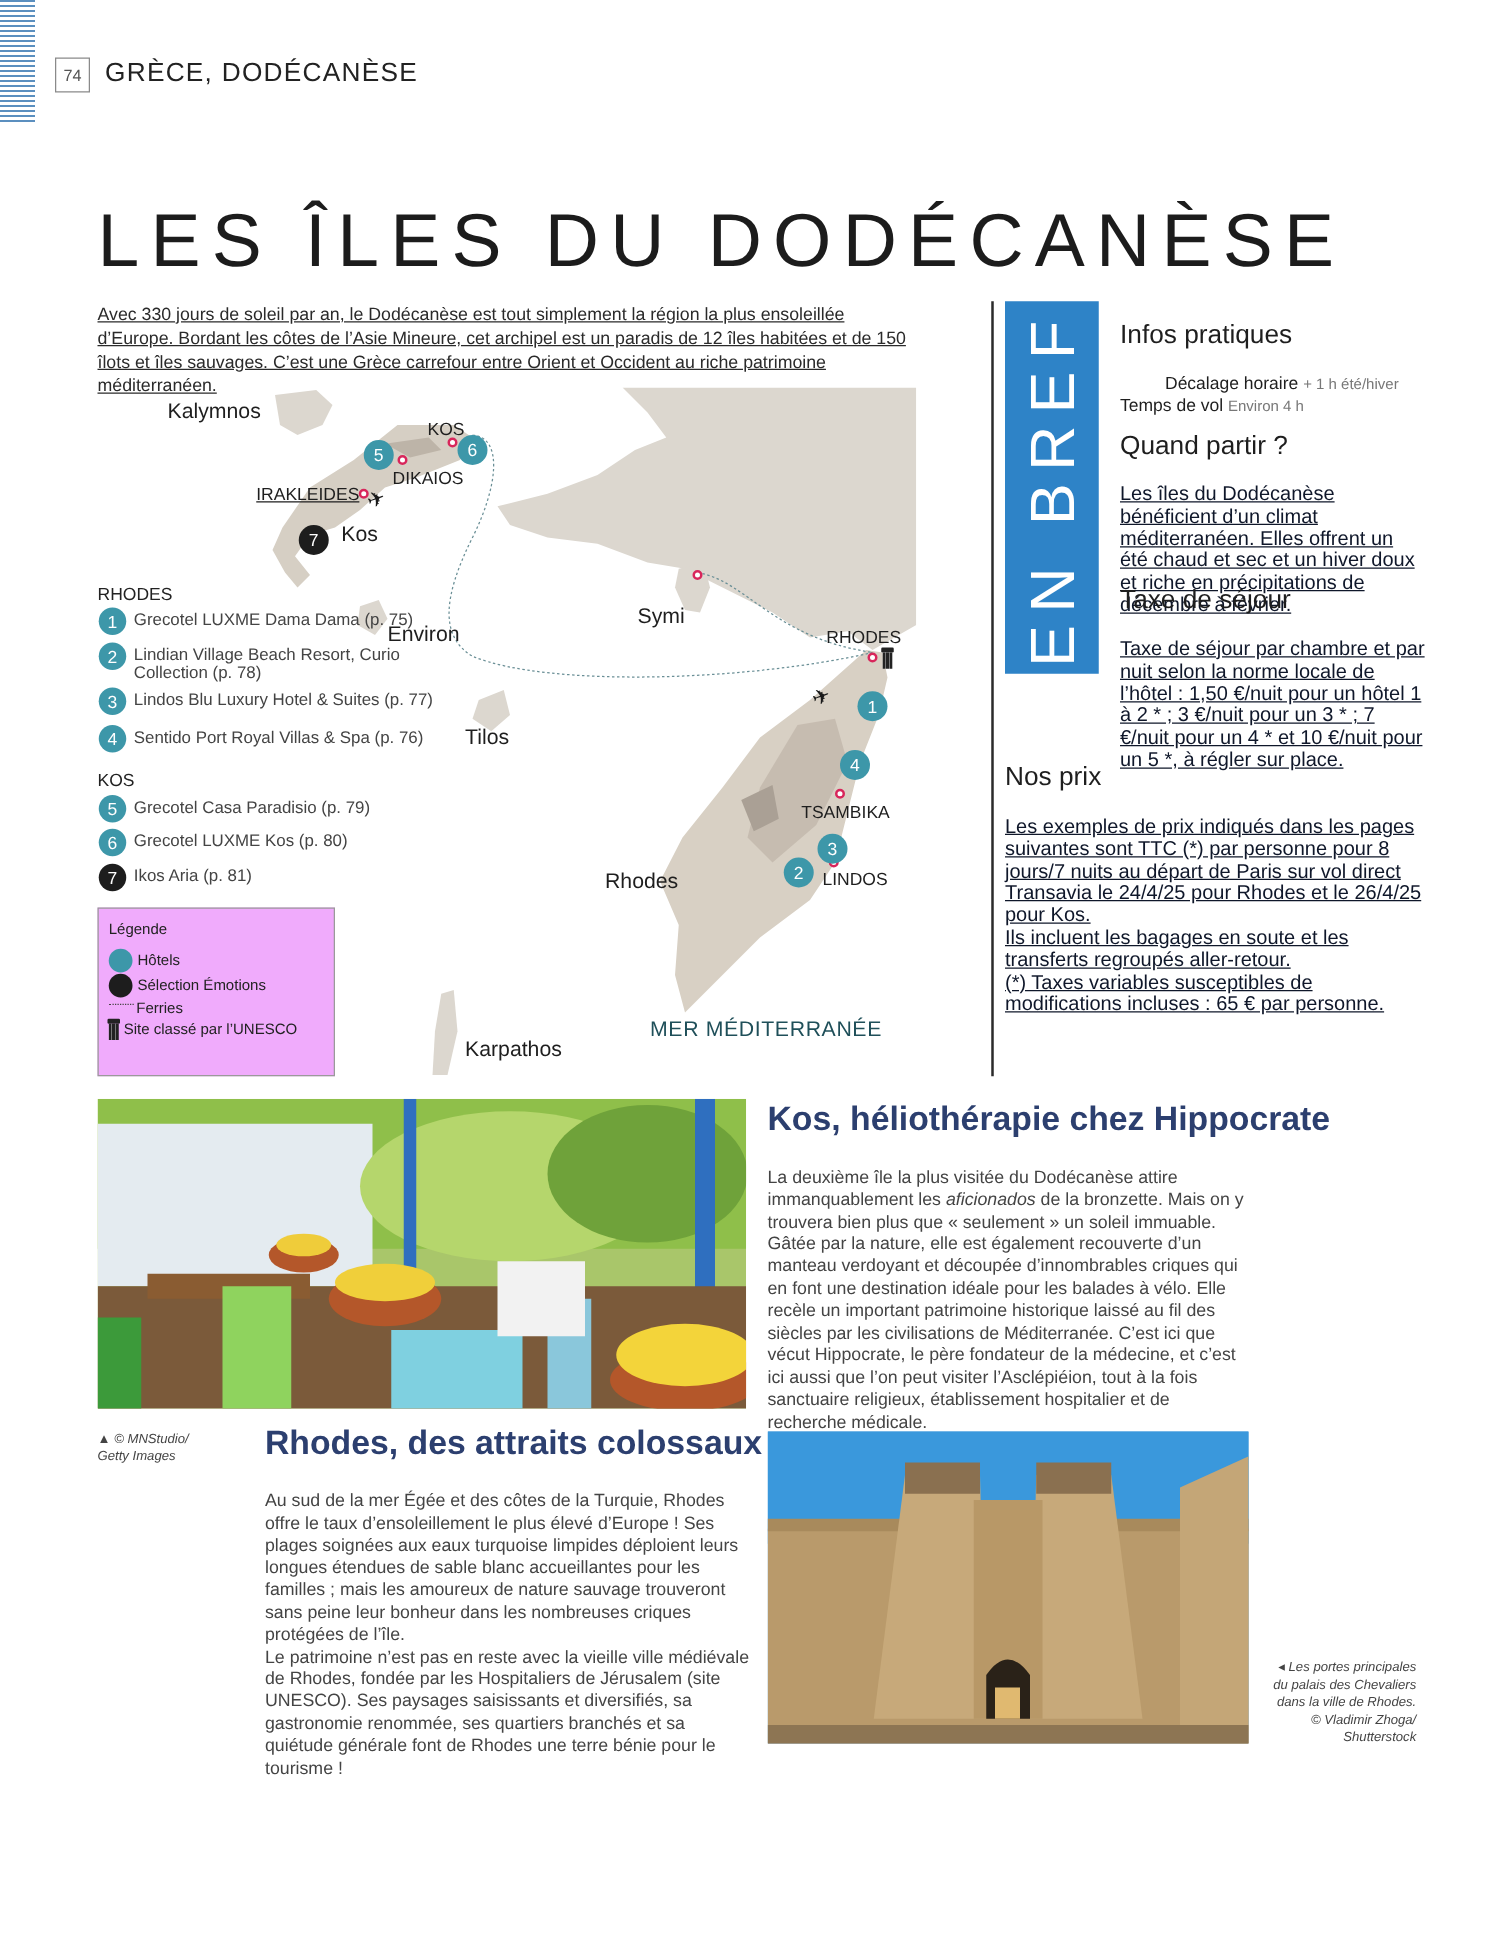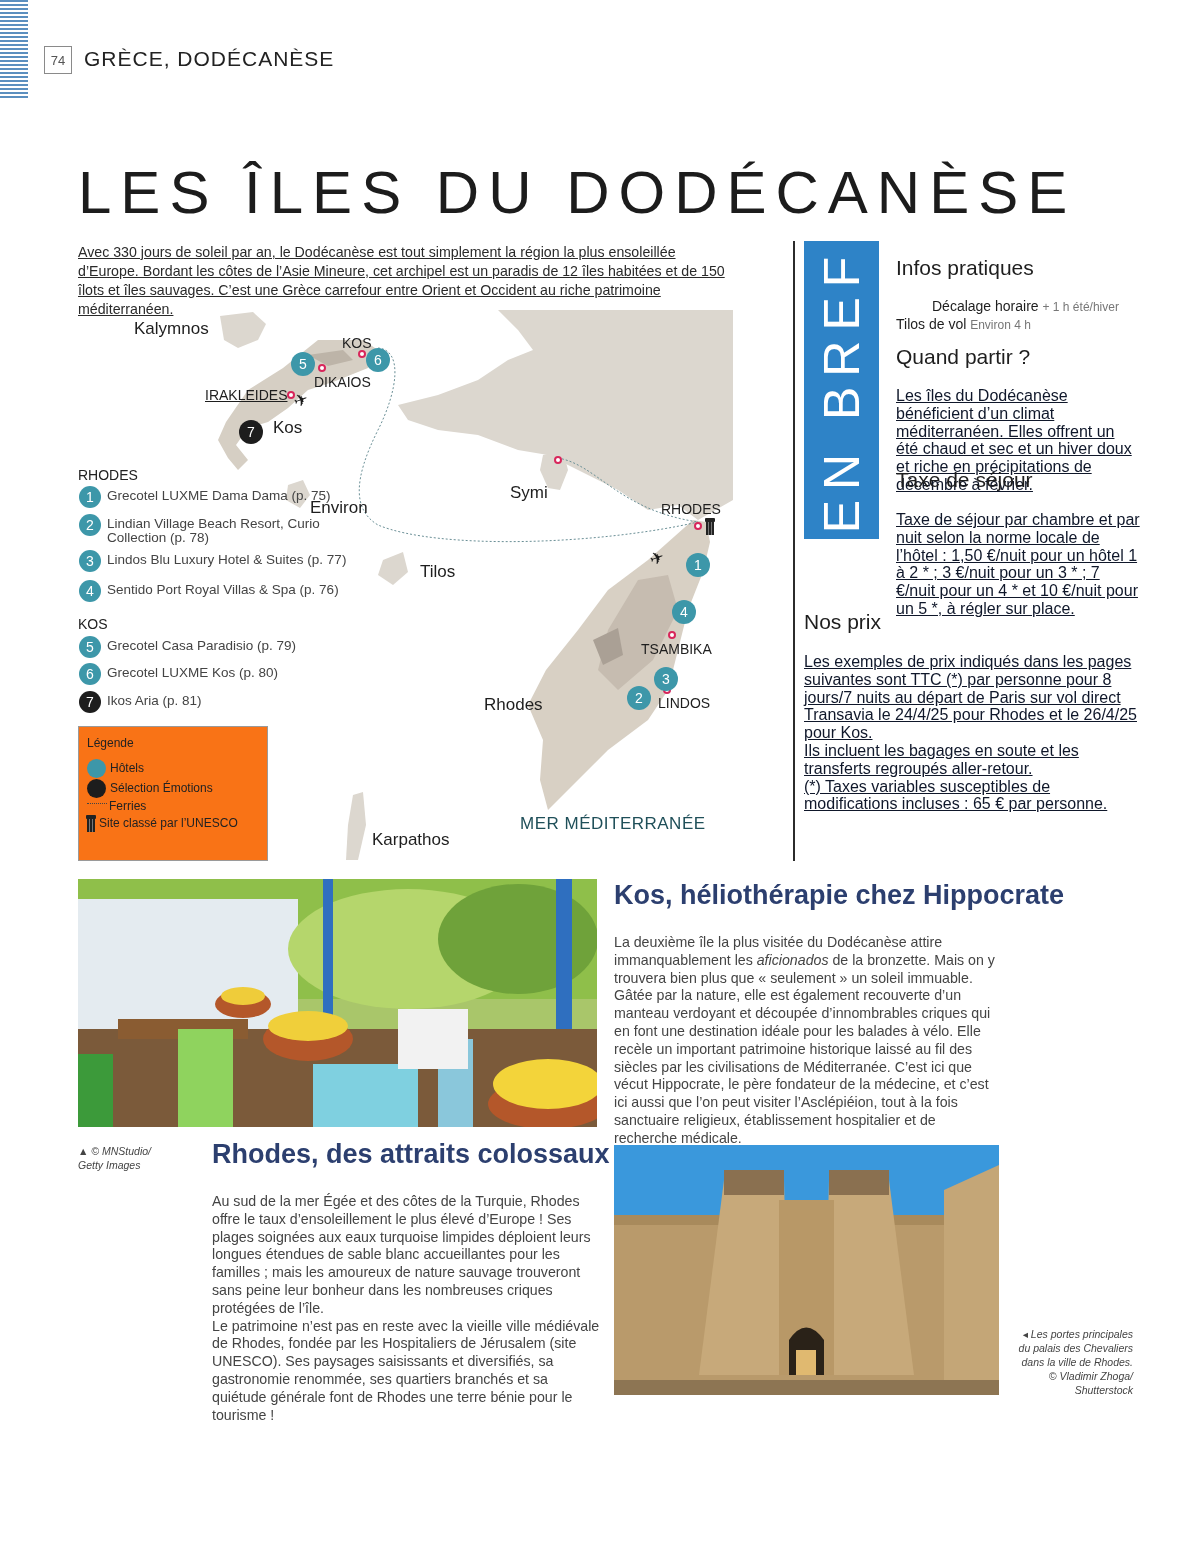--- a/index.html
+++ b/index.html
@@ -31,21 +31,21 @@
   .unesco { position: absolute; width: 8px; height: 17px; }
   .unesco .cap { width: 10px; height: 4px; background: #222; margin-left: -1px; border-radius: 1px; }
   .unesco .col { width: 8px; height: 13px; background: repeating-linear-gradient(to right, #222 0 2px, #777 2px 3px); }
 
   .hotel-group-title { position: absolute; font-size: 14px; color: #222; }
   .hotel-item { position: absolute; display: flex; align-items: flex-start; font-size: 13.5px; color: #444; line-height: 14px; }
   .hotel-item .num { flex: 0 0 22px; width: 22px; height: 22px; border-radius: 50%; background: #3d97a9; color: #fff;
     font-size: 14px; display: flex; align-items: center; justify-content: center; margin-right: 6px; margin-top: -3px; }
   .hotel-item .num.dark { background: #1d1d1d; }
 
-  .legend { position: absolute; left: 78px; top: 726px; width: 190px; height: 135px; border: 1px solid #9a9a9a; background: #f97316; padding: 9px 8px; font-size: 12px; color: #222; }
+  .legend { position: absolute; left: 78px; top: 726px; width: 190px; height: 135px; border: 1px solid #9a9a9a; background: #f0abfc; padding: 9px 8px; font-size: 12px; color: #222; }
   .legend .ttl { margin-bottom: 8px; }
   .legend .row { display: flex; align-items: center; height: 20px; }
   .legend .sw { width: 19px; height: 19px; border-radius: 50%; margin-right: 4px; }
   .legend .sw.teal { background: #3d97a9; }
   .legend .sw.black { background: #1d1d1d; }
   .legend .dots { width: 20px; border-bottom: 1.5px dotted #444; margin-right: 2px; margin-bottom: 4px; }
   .legend .ico { margin-right: 4px; }
 
   
   .vrule { position: absolute; left: 793px; top: 241px; width: 2px; height: 620px; background: #2b2b2b; }
@@ -99,21 +99,21 @@
     <path d="M275,485 L285,482 L288,515 L280,550 L268,550 L270,515 Z" fill="#dcd7cf"></path>
 
     <path d="M300,38 C325,40 320,80 300,120 C275,170 275,200 300,215 C360,240 520,235 620,212" fill="none" stroke="#6a8f96" stroke-width="1" stroke-dasharray="2,2"></path>
     <path d="M480,148 C520,155 540,200 620,212" fill="none" stroke="#6a8f96" stroke-width="1" stroke-dasharray="2,2"></path>
   </svg>
 
   <div class="map-label" style="left:56px;top:9px;">Kalymnos</div>
   <div class="map-label" style="left:195px;top:108px;">Kos</div>
   <div class="map-label" style="left:232px;top:188px;">Environ</div>
   <div class="map-label" style="left:432px;top:173px;">Symi</div>
-  <div class="map-label" style="left:294px;top:252px;margin-left:48px;">Tilos</div>
+  <div class="map-label" style="left:294px;top:270px;">Tilos</div>
   <div class="map-label" style="left:406px;top:385px;">Rhodes</div>
   <div class="map-label" style="left:294px;top:520px;">Karpathos</div>
 
   <div class="map-town" style="left:264px;top:25px;">KOS</div>
   <div class="map-town" style="left:236px;top:64px;">DIKAIOS</div>
   <div class="map-town" style="left:127px;top:77px;text-decoration:underline;">IRAKLEIDES</div>
   <div class="map-town" style="left:583px;top:191px;">RHODES</div>
   <div class="map-town" style="left:563px;top:331px;">TSAMBIKA</div>
   <div class="map-town" style="left:580px;top:385px;">LINDOS</div>
 
@@ -203,21 +203,21 @@
 <div class="bref-band">
     <span>EN BREF</span>
   </div>
 
 <div class="bref-h" style="left:896px;top:256px;">Infos pratiques</div>
 <div class="bref-kv" style="left:932px;top:298px;">
   <span>Décalage horaire</span>
   <span class="v">+ 1 h été/hiver</span>
 </div>
 <div class="bref-kv" style="left:896px;top:316px;">
-  <span>Tilos de vol</span>
+  <span>Temps de vol</span>
   <span class="v">Environ 4 h</span>
 </div>
 
 <div class="bref-h" style="left:896px;top:345px;">Quand partir ?</div>
 <p class="bref-p" style="left:896px;top:387px;width:240px;">Les îles du Dodécanèse bénéficient d’un climat méditerranéen. Elles offrent un été chaud et sec et un hiver doux et riche en précipitations de décembre à février.</p>
 
 <div class="bref-h" style="left:896px;top:468px;">Taxe de séjour</div>
 <p class="bref-p" style="left:896px;top:511px;width:245px;">Taxe de séjour par chambre et par nuit selon la norme locale de l’hôtel : 1,50 €/nuit pour un hôtel 1 à 2 * ; 3 €/nuit pour un 3 * ; 7 €/nuit pour un 4 * et 10 €/nuit pour un 5 *, à régler sur place.</p>
 
 <div class="bref-h" style="left:804px;top:610px;">Nos prix</div>

